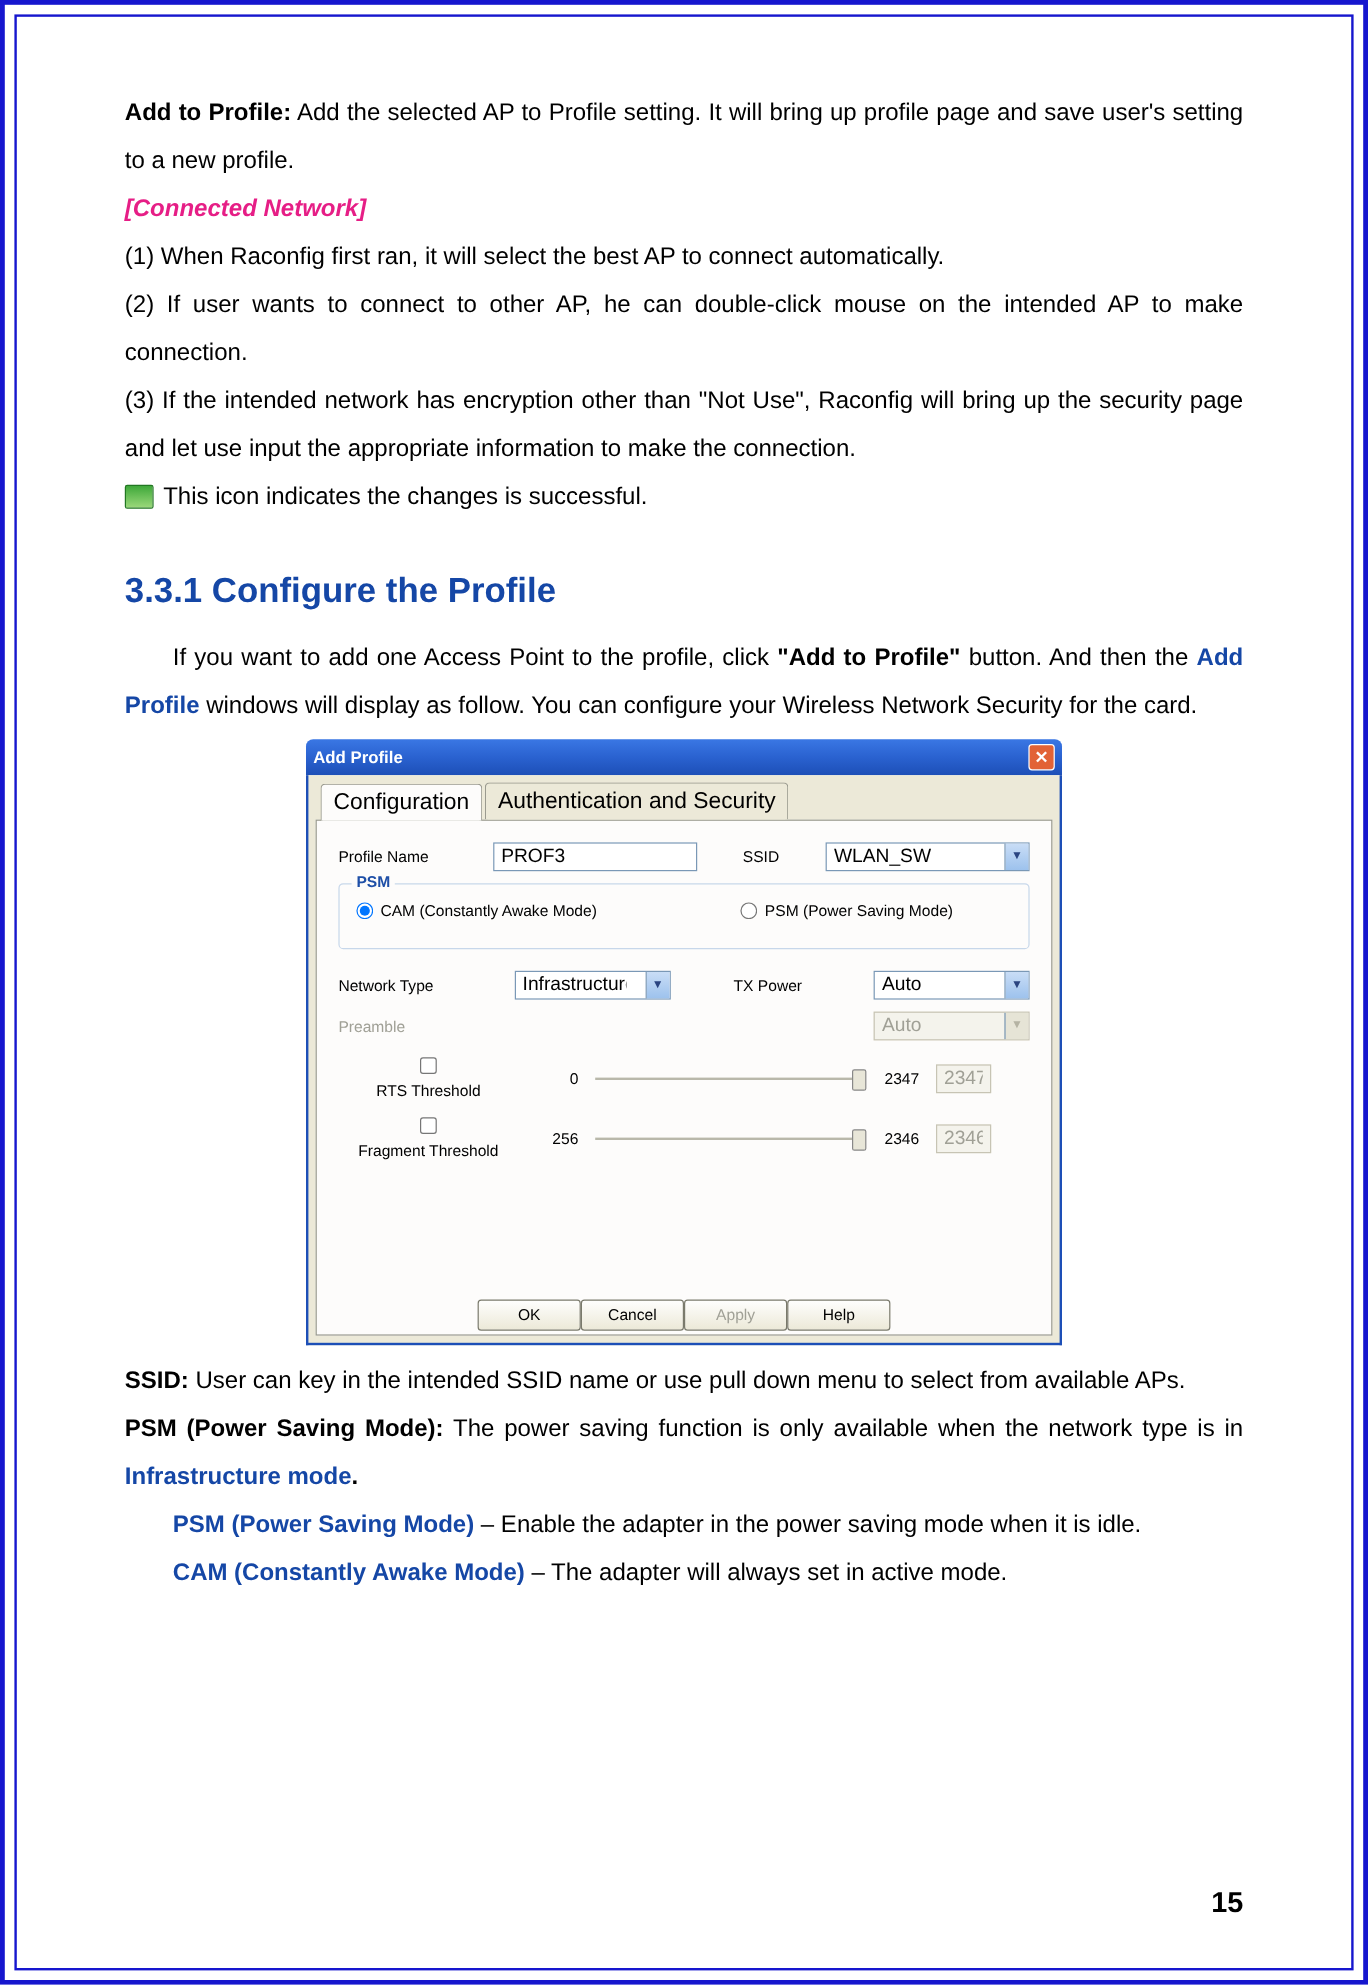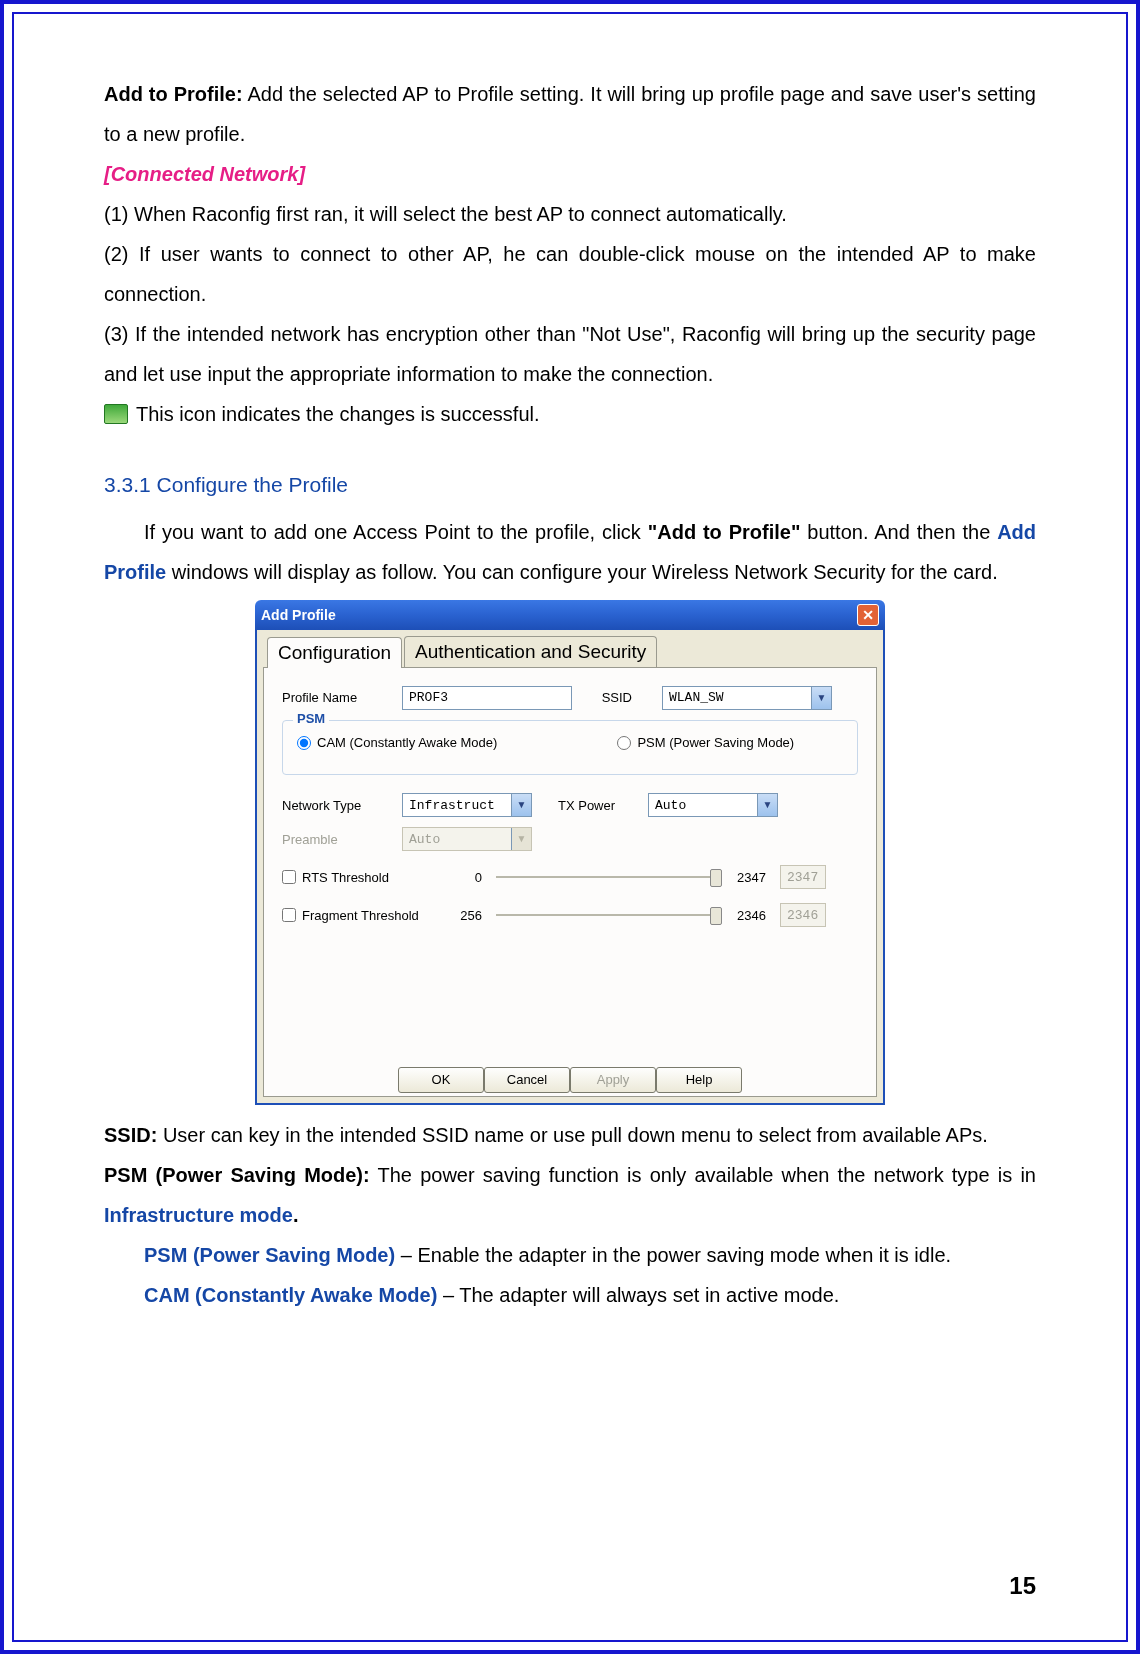--- a/index.html
+++ b/index.html
@@ -23,22 +23,22 @@
     border: 2px solid #1616ce;
     padding: 60px 90px 30px 90px;
     position: relative;
   }
   .content { text-align: justify; }
   .bold { font-weight: bold; }
   .pink-italic { color: #e61e86; font-style: italic; font-weight: bold; }
   .blue-bold { color: #1547a6; font-weight: bold; }
   .section-head {
     color: #1547a6;
-    font-weight: normal;
-    font-size: 21px;
+    font-weight: bold;
+    font-size: 29px;
     margin-top: 30px;
     margin-bottom: 6px;
   }
   .indent { text-indent: 40px; }
   .page-num {
     position: absolute;
     bottom: 30px;
     right: 90px;
     font-weight: bold;
     font-size: 24px;
@@ -90,26 +90,26 @@
     font-size: 19px;
     cursor: pointer;
   }
   .tab.active { background: #fdfcfb; position: relative; top: 1px; }
   .tab-pane {
     background: #fdfcfb;
     border: 1px solid #9a9a8f;
     padding: 18px 18px 60px 18px;
     min-height: 430px;
   }
-  .row { display: flex; align-items: center; gap: 10px; margin-bottom: 10px; }
+  .row { display: flex; align-items: center; gap: 10px; margin-bottom: 10px; justify-content: space-between; }
   .lbl { width: 110px; color: #000; }
   .lbl.disabled { color: #a0a096; }
   .textbox {
     border: 1px solid #7a98b6; background: #fff; height: 24px;
-    padding: 2px 6px; font-family: Liberation Mono, monospace; font-size: 13px;
+    padding: 2px 6px; font-family: Liberation Sans, sans-serif; font-size: 16px;
   }
   .textbox.small { width: 46px; background: #f4f3ec; color: #a0a096; border-color:#c7c4b4;}
   .combo { position: relative; }
   .combo .textbox { padding-right: 36px; }
   .combo .arrow {
     position: absolute; right: 1px; top: 1px; width: 20px; height: 22px;
     background: linear-gradient(#c9ddf6,#9dc2ed); border-left: 1px solid #7a98b6;
     display:flex; align-items:center; justify-content:center; cursor:pointer;
     color:#2a4480; font-size:10px;
   }
@@ -117,21 +117,21 @@
   .combo.disabled .arrow { background:#e6e4d6; color:#b5b3a3; cursor:default;}
   .group {
     border: 1px solid #c7d7ea; border-radius: 4px;
     padding: 14px 14px 24px 14px; margin: 8px 0 18px 0;
     position: relative;
   }
   .group-title { position: absolute; top: -10px; left: 10px; background:#fdfcfb; padding:0 4px; color:#1e4fa7; font-size:13px;font-weight:bold;}
   .radio-row { display:flex; gap:120px; align-items:center;}
   .radio { display:flex; align-items:center; gap:6px; cursor:pointer;}
   .radio input { width:14px; height:14px; }
-  .chk { display:flex; align-items:center; gap:6px; }
+  .chk { display:flex; align-items:center; gap:6px;flex-direction:column; }
   .chk input { width:14px; height:14px; }
   .slider-row { display:flex; align-items:center; gap:14px; margin-top:14px;}
   .slider-wrap { position:relative; width:220px; height:20px;}
   .track { position:absolute; left:0; right:0; top:9px; height:2px; background:#b9b8aa;}
   .thumb {
     position:absolute; top:2px; width:12px; height:18px; background:#e8e6d8; border:1px solid #888; border-radius:2px;
     transform: translateX(-50%);
     cursor:pointer;
   }
   .slider-min, .slider-max { width: 36px; text-align: right; }

